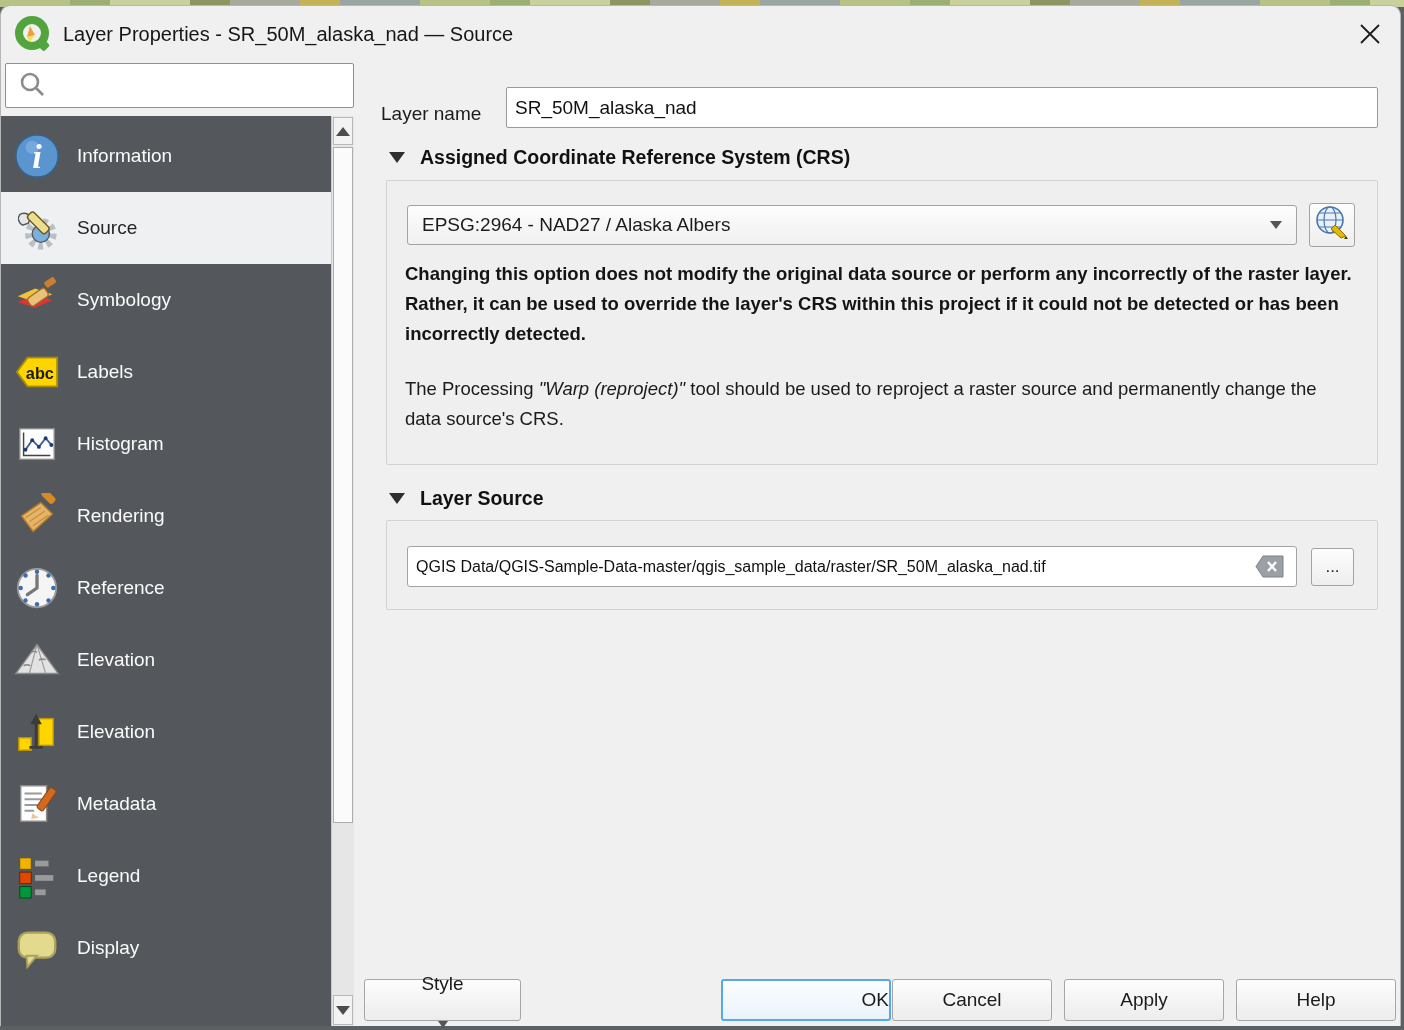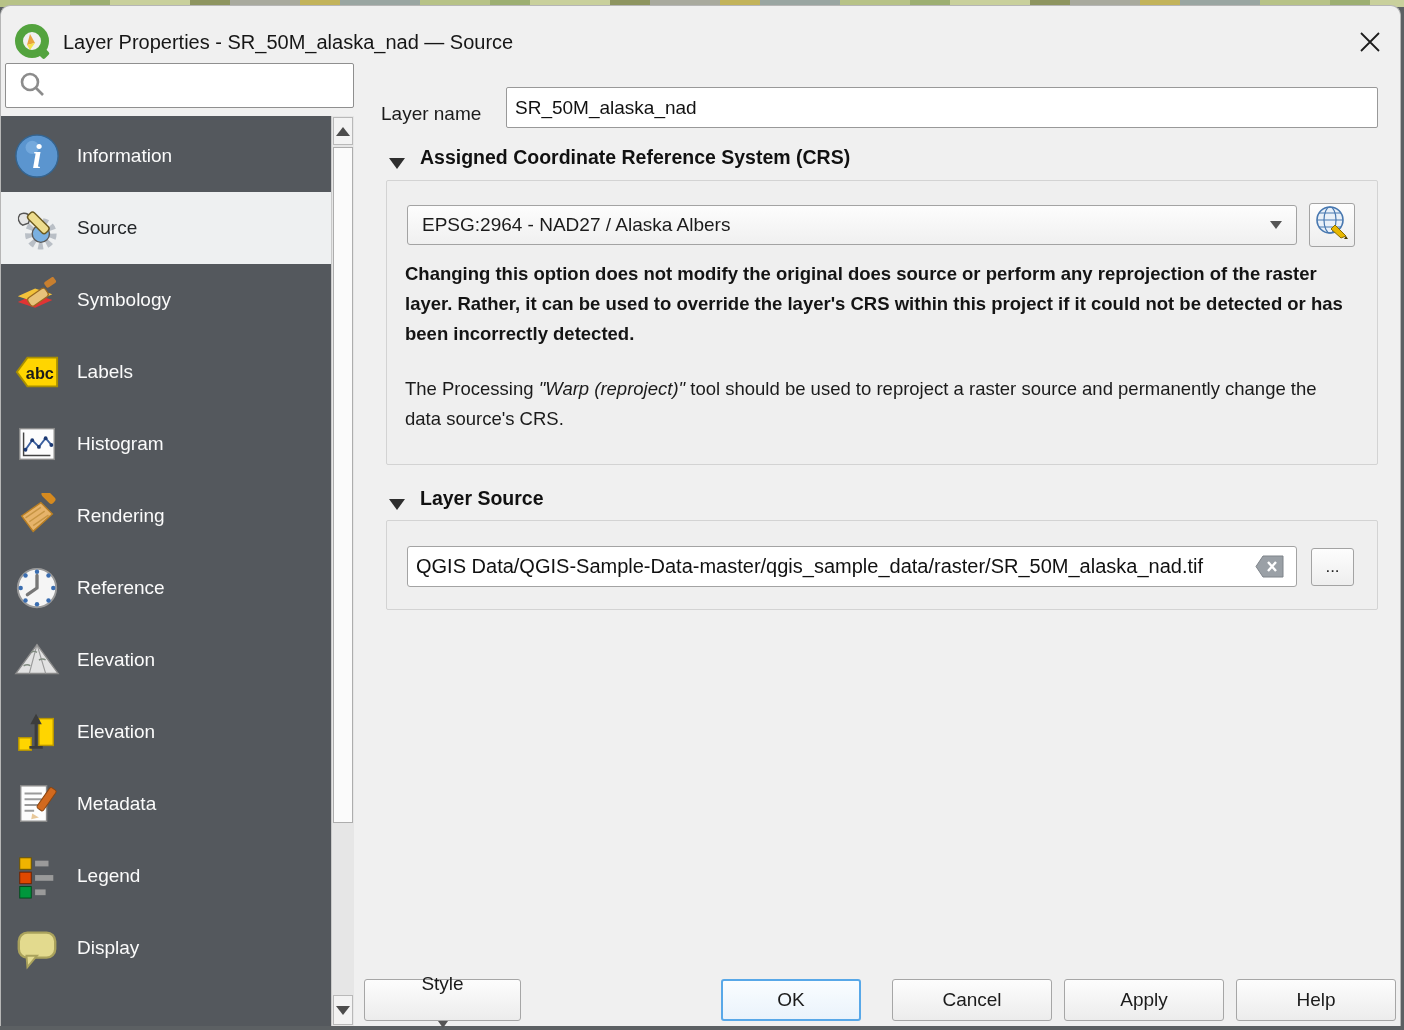--- a/index.html
+++ b/index.html
@@ -16,21 +16,21 @@
       #8e9560 190px 230px, #a9aa9e 230px 300px, #c2b35a 300px 340px,
       #9aa6a2 340px 420px);
   }
   .dialog {
     position:absolute; top:5px; left:0; width:1401px; height:1021px;
     background:#f0f0f0;
     border:1px solid #b6b6b6; border-bottom:none;
     border-radius:10px 10px 0 0;
   }
   
-  .titlebar { position:absolute; top:8px; left:0; right:0; height:56px;padding-left:24px; }
+  .titlebar { position:absolute; top:0; left:0; right:0; height:56px;padding-left:24px; }
   .app-logo { position:absolute; left:13px; top:10px; width:38px; height:38px; }
   .title-text { position:absolute; left:62px; top:0; height:56px; line-height:56px;
     font-size:20px; color:#161616; }
   .close-btn { position:absolute; right:12px; top:10px; width:36px; height:36px;
     display:flex; align-items:center; justify-content:center; cursor:default; }
   
   .search-box { position:absolute; left:4px; top:57px; width:349px; height:45px;
     background:#fff; border:1px solid #8f8f8f; border-radius:2px;
     display:flex; align-items:center; padding-left:12px; }
   .nav-panel { position:absolute; left:0; top:110px; width:330px; bottom:0;
@@ -54,21 +54,21 @@
   .tri-up { width:0; height:0; border-left:7px solid transparent;
     border-right:7px solid transparent; border-bottom:9px solid #4c4c4c; }
   .tri-down { width:0; height:0; border-left:7px solid transparent;
     border-right:7px solid transparent; border-top:9px solid #4c4c4c; }
   
   .field-label { position:absolute; left:380px; top:88px; height:40px; line-height:40px;
     font-size:19px; color:#1b1b1b; }
   .layer-name-input { position:absolute; left:505px; top:81px; width:872px; height:41px;
     border:1px solid #999; border-radius:2px; background:#fff; font-size:19px;
     padding:0 8px; color:#111; font-family:"Liberation Sans",sans-serif; }
-  .section-hdr { position:absolute; display:flex; align-items:flex-end; gap:15px; }
+  .section-hdr { position:absolute; display:flex; align-items:center; gap:15px; }
   .section-hdr .tri { width:0; height:0; border-left:8px solid transparent;
     border-right:8px solid transparent; border-top:11px solid #2e2e2e; }
   .section-hdr .hdr-text { font-size:19.5px; font-weight:bold; color:#111; }
   .hdr-crs { left:388px; top:140px; }
   .hdr-src { left:388px; top:481px; }
   .group-frame { position:absolute; left:385px; width:992px;
     background:#efefef; border:1px solid #d3d3d3; border-radius:2px; }
   .frame-crs { top:174px; height:285px; }
   .frame-src { top:514px; height:90px; }
   .combo { position:absolute; left:20px; top:24px; width:890px; height:40px;
@@ -81,34 +81,34 @@
   .icon-btn { position:absolute; background:linear-gradient(#fdfdfd,#eee);
     border:1px solid #a3a3a3; border-radius:3px; display:flex;
     align-items:center; justify-content:center; }
   .crs-globe-btn { left:922px; top:22px; width:46px; height:44px; }
   .crs-note-bold { position:absolute; left:18px; top:78px; width:952px;
     font-size:18.5px; font-weight:bold; color:#141414; line-height:30px; }
   .crs-note { position:absolute; left:18px; top:193px; width:952px;
     font-size:18.5px; color:#1b1b1b; line-height:30px; }
   .path-wrap { position:absolute; left:20px; top:25px; width:890px; height:41px; }
   .path-input { width:100%; height:100%; border:1px solid #a3a3a3; border-radius:3px;
-    background:#fff; font-size:20px; padding:0 46px 0 8px; color:#111;
+    background:#fff; font-size:16px; padding:0 46px 0 8px; color:#111;
     font-family:"Liberation Sans",sans-serif; }
   .clear-icon { position:absolute; right:12px; top:9px; }
   .browse-btn { left:924px; top:27px; width:43px; height:38px; font-size:17px; color:#222; }
   
   .btn { position:absolute; top:973px; height:42px;
     background:linear-gradient(#fdfdfd,#ececec); border:1px solid #a6a6a6;
     border-radius:3px; font-size:19px; color:#1b1b1b;
     display:flex; align-items:center; justify-content:center; cursor:default;flex-direction:column; }
   .btn-style { left:363px; width:157px; gap:26px; }
   .btn-style .dd-arrow { width:0; height:0; border-left:5px solid transparent;
     border-right:5px solid transparent; border-top:7px solid #555; }
-  .btn-ok { left:720px; width:140px; border:2px solid #58a8e8;
-    background:linear-gradient(#fafdff,#eaf3fb); }
+  .btn-ok { left:720px; width:170px; border:2px solid #58a8e8;
+    background:linear-gradient(#fafdff,#eaf3fb);align-items:flex-end; }
   .btn-cancel { left:891px; width:160px; }
   .btn-apply { left:1063px; width:160px; }
   .btn-help { left:1235px; width:160px; }
 </style>
 </head>
 <body>
 
 <div class="bg-map-strip"></div>
 
 <div class="dialog">
@@ -327,21 +327,21 @@
       <span>
         <svg width="36" height="36" viewBox="0 0 36 36">
           <circle cx="16" cy="15" r="13" fill="#e9f0f8" stroke="#4878b0" stroke-width="1.6"></circle>
           <ellipse cx="16" cy="15" rx="6" ry="13" fill="none" stroke="#4878b0" stroke-width="1.2"></ellipse>
           <path d="M3 15 h26 M5 8 h22 M5 22 h22" stroke="#4878b0" stroke-width="1.2" fill="none"></path>
           <polygon points="21,20 32,31 27,33 17,24" fill="#e8b800" stroke="#8a6d00" stroke-width="1"></polygon>
           <polygon points="32,31 34,34 30,34" fill="#4a3a00"></polygon>
         </svg>
       </span>
     </div>
-    <div class="crs-note-bold">Changing this option does not modify the original does source or perform any reprojection of the raster layer. Rather, it can be used to override the layer's CRS within this project if it could not be detected or has been incorrectly detected.</div>
+    <div class="crs-note-bold">Changing this option does not modify the original data source or perform any incorrectly of the raster layer. Rather, it can be used to override the layer's CRS within this project if it could not be detected or has been incorrectly detected.</div>
     <div class="crs-note">
       <span>The Processing </span><i>"Warp (reproject)"</i><span> tool should be used to reproject a raster source and permanently change the data source's CRS.</span>
     </div>
   </div>
 
   <div class="section-hdr hdr-src">
     <span class="tri"></span>
     <span class="hdr-text">Layer Source</span>
   </div>
 

